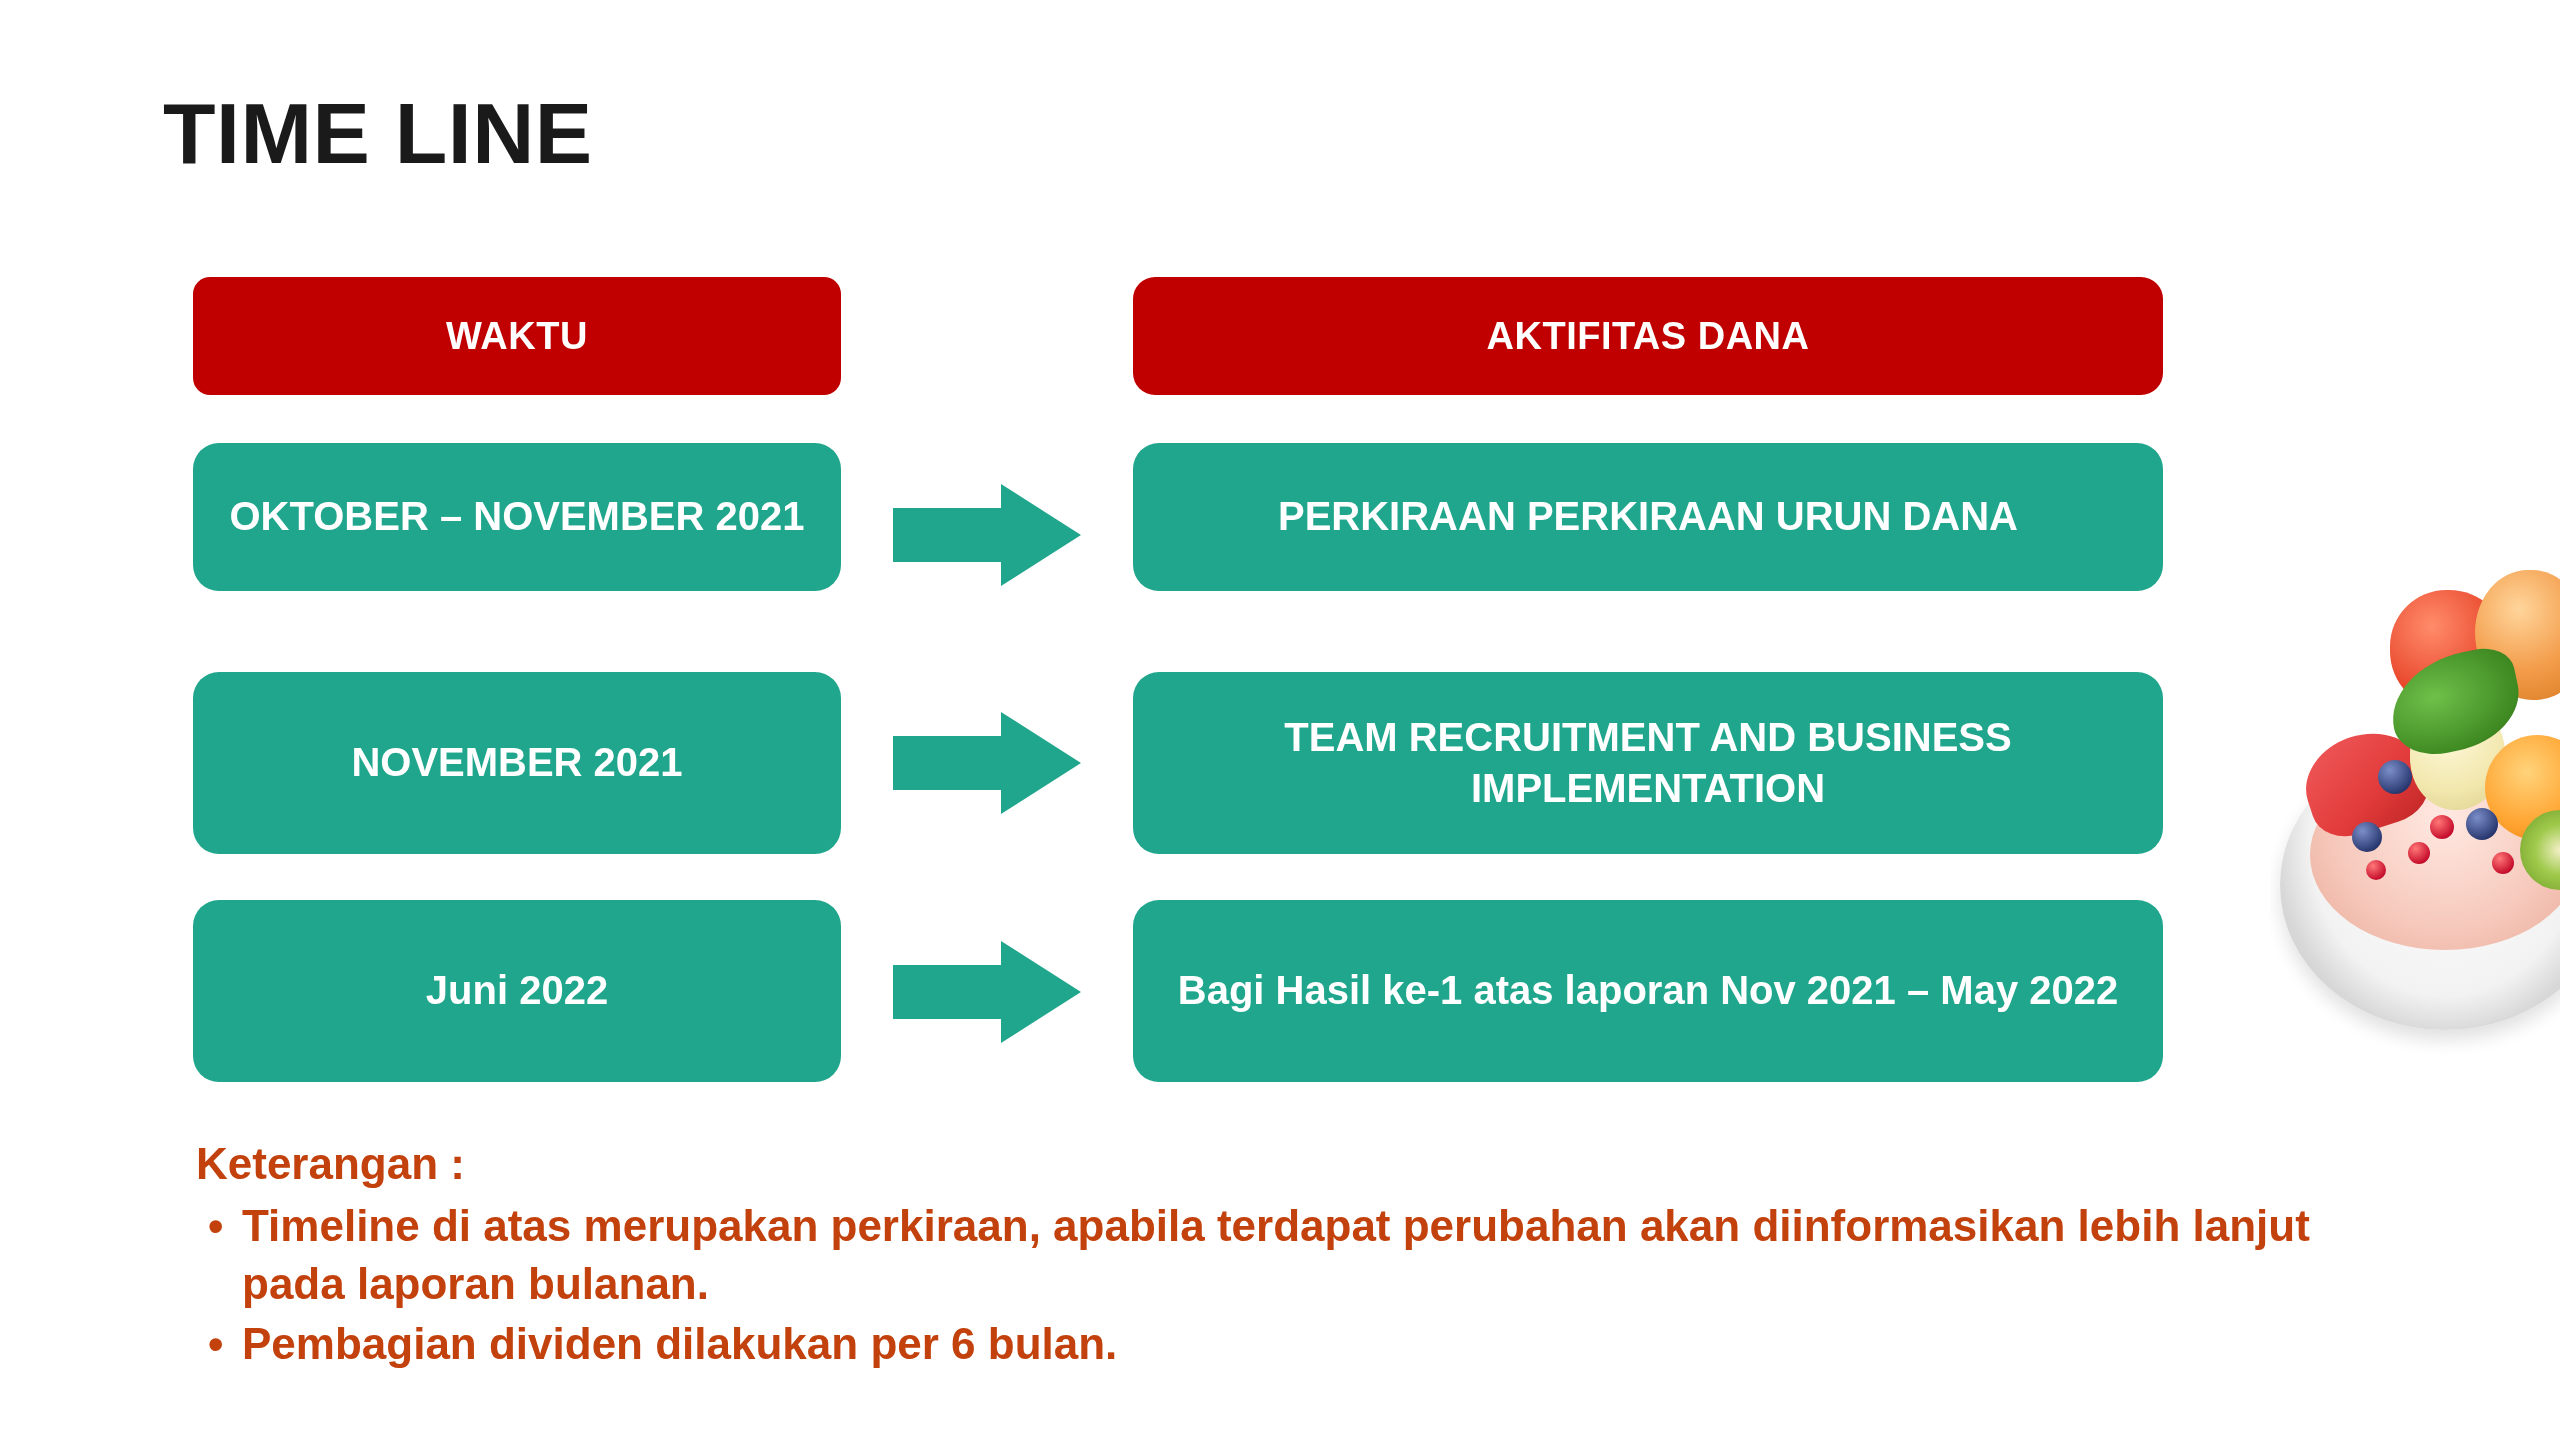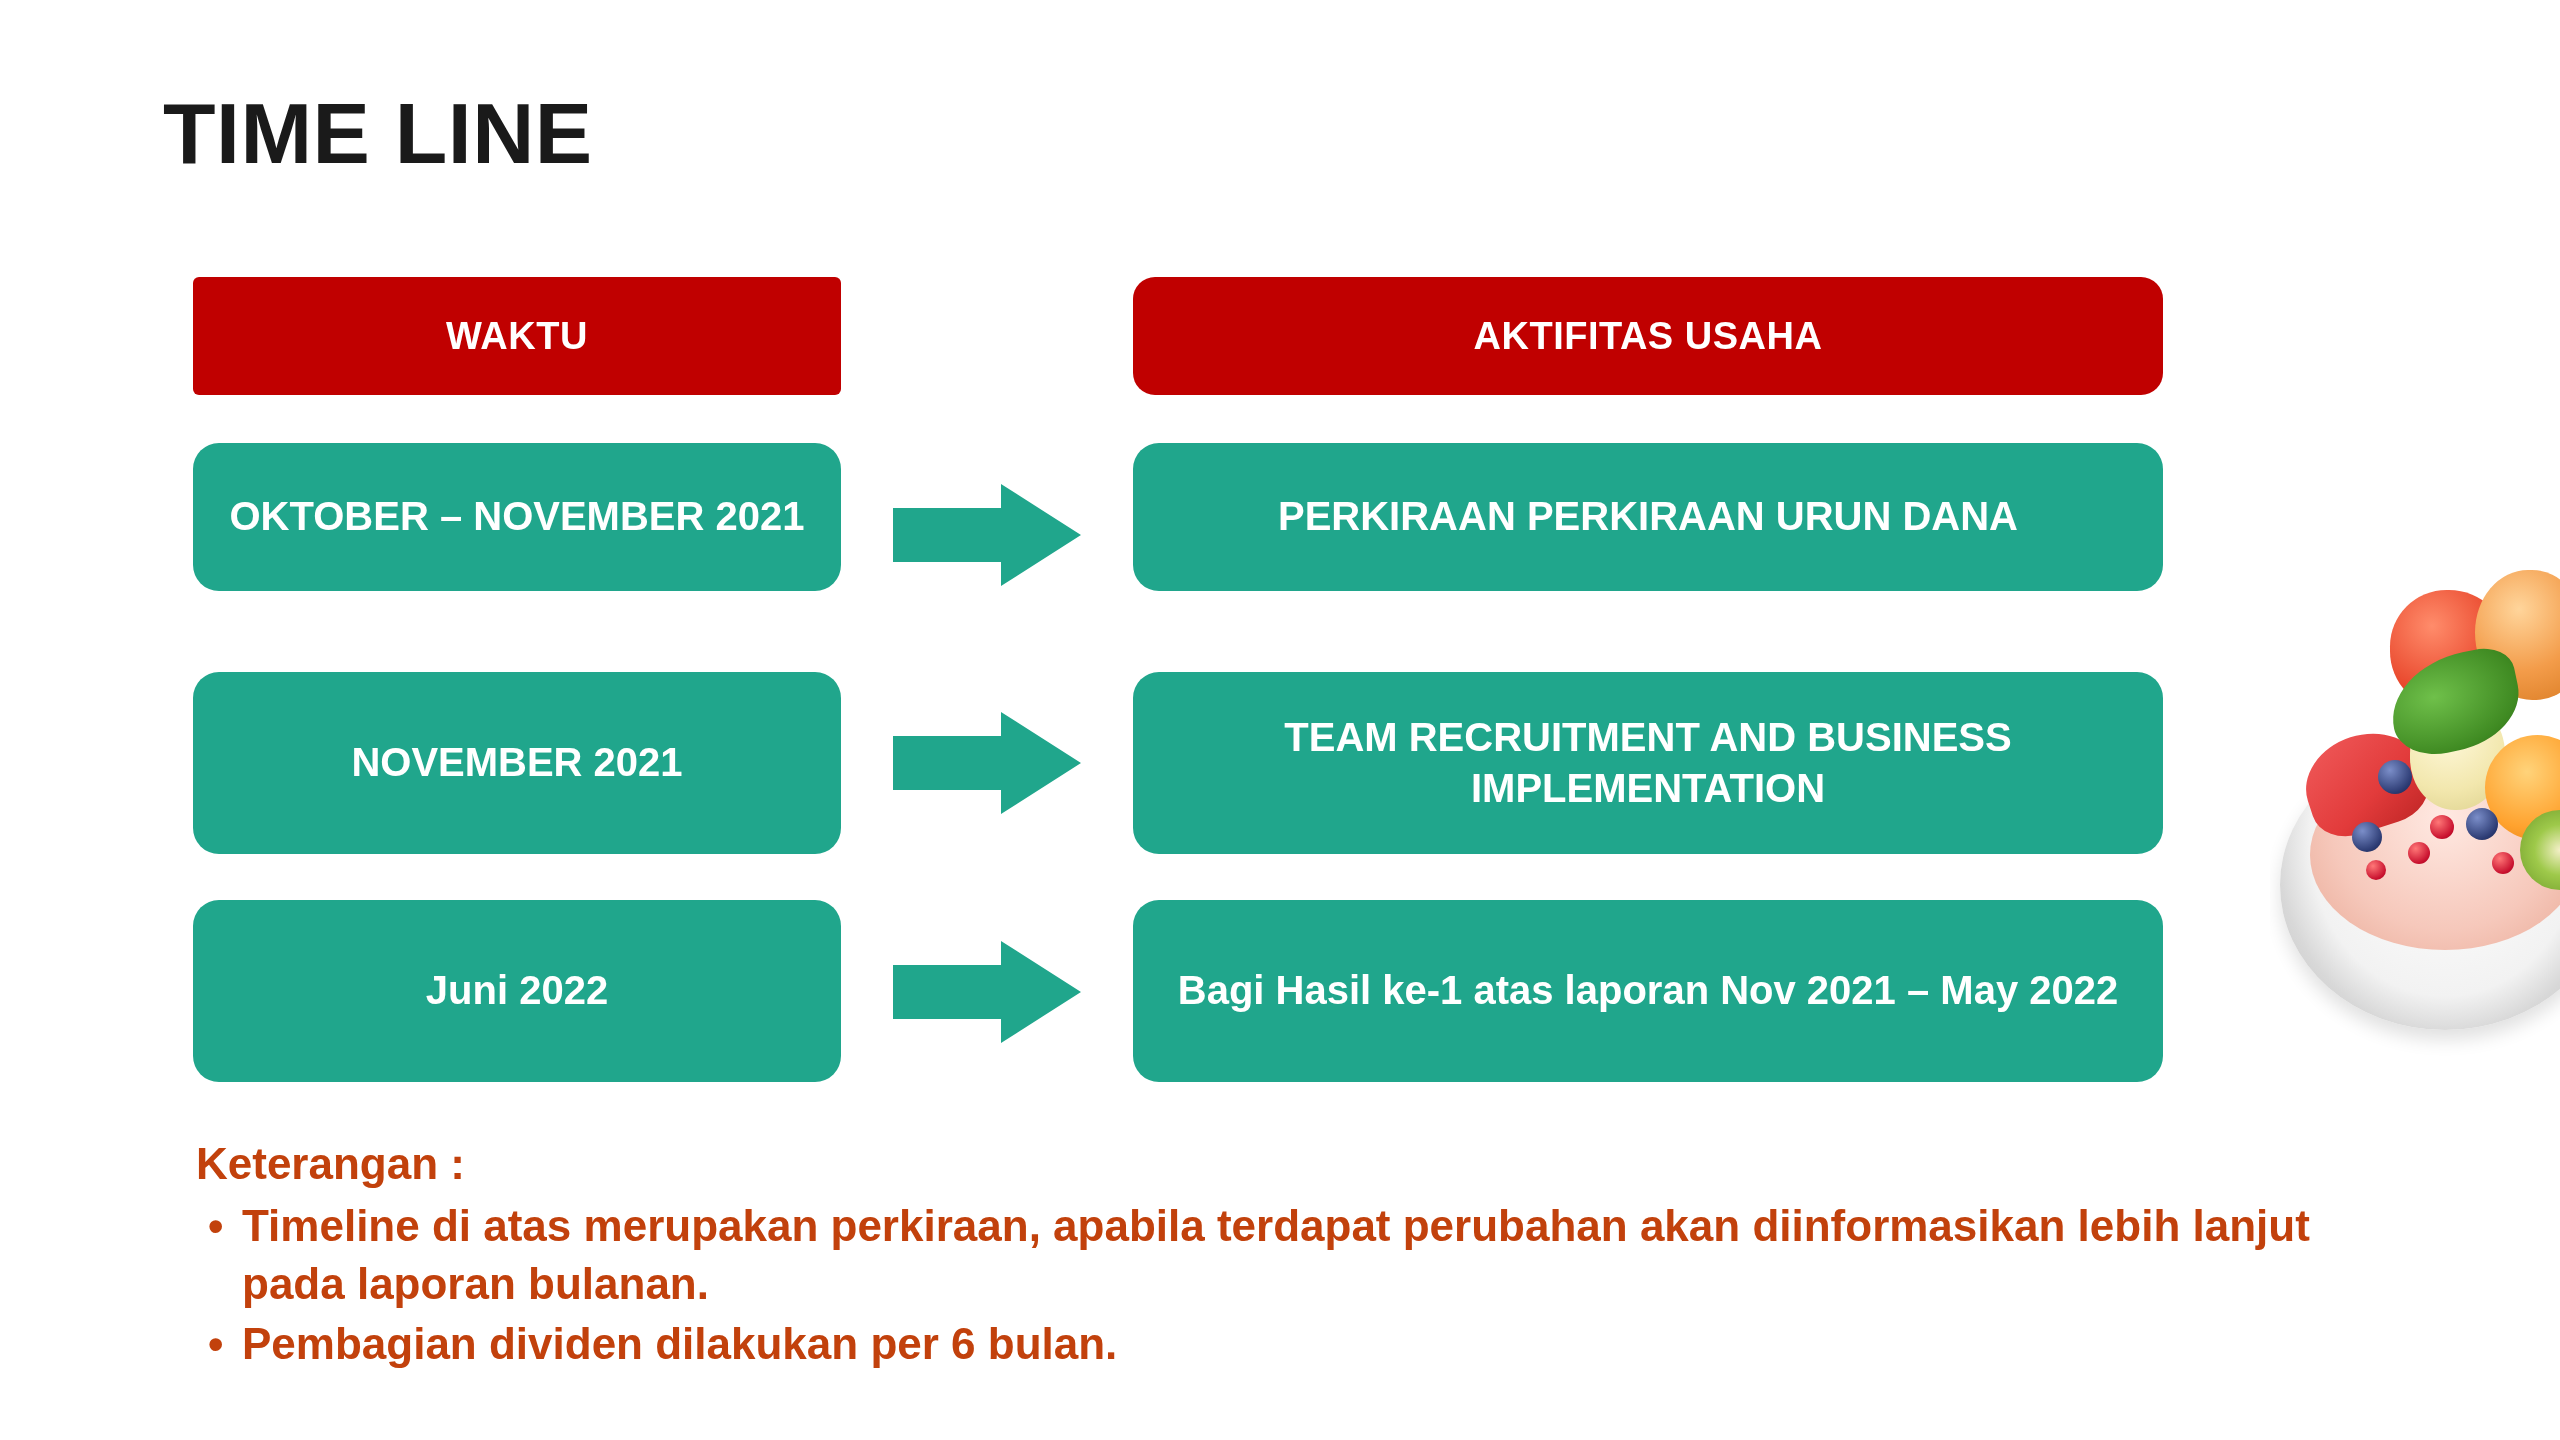--- a/index.html
+++ b/index.html
@@ -35,21 +35,21 @@
   }
 
   
   .tl-header-left {
     position: absolute;
     left: 193px;
     top: 277px;
     width: 648px;
     height: 118px;
     background: #c00000;
-    border-radius: 6px;
+    border-radius: 17px;
     display: flex;
     align-items: center;
     justify-content: center;
     color: #ffffff;
     font-size: 38px;
     font-weight: bold;
     letter-spacing: 0.5px;
   }
   .tl-header-right {
     position: absolute;
@@ -225,21 +225,21 @@
   .p4 { left: 96px; top: 300px; width: 20px; height: 20px; background: radial-gradient(circle at 35% 30%, #ff7777 0%, #c8102e 70%, #8e0a20 100%); }
 </style>
 </head>
 <body>
 
 <div class="slide">
 
   <div class="title">TIME LINE</div>
 
   <div class="tl-header-left">WAKTU</div>
-  <div class="tl-header-right">AKTIFITAS USAHA</div>
+  <div class="tl-header-right">AKTIFITAS DANA</div>
 
   <div class="row1">
     <div class="cell-left">OKTOBER – NOVEMBER 2021</div>
     <div class="arrow">
       <svg viewBox="0 0 190 110" width="190" height="110" aria-hidden="true">
         <polygon points="0,28 108,28 108,4 188,55 108,106 108,82 0,82" fill="#20a68c"></polygon>
       </svg>
     </div>
     <div class="cell-right">PERKIRAAN PERKIRAAN URUN DANA</div>
   </div>

